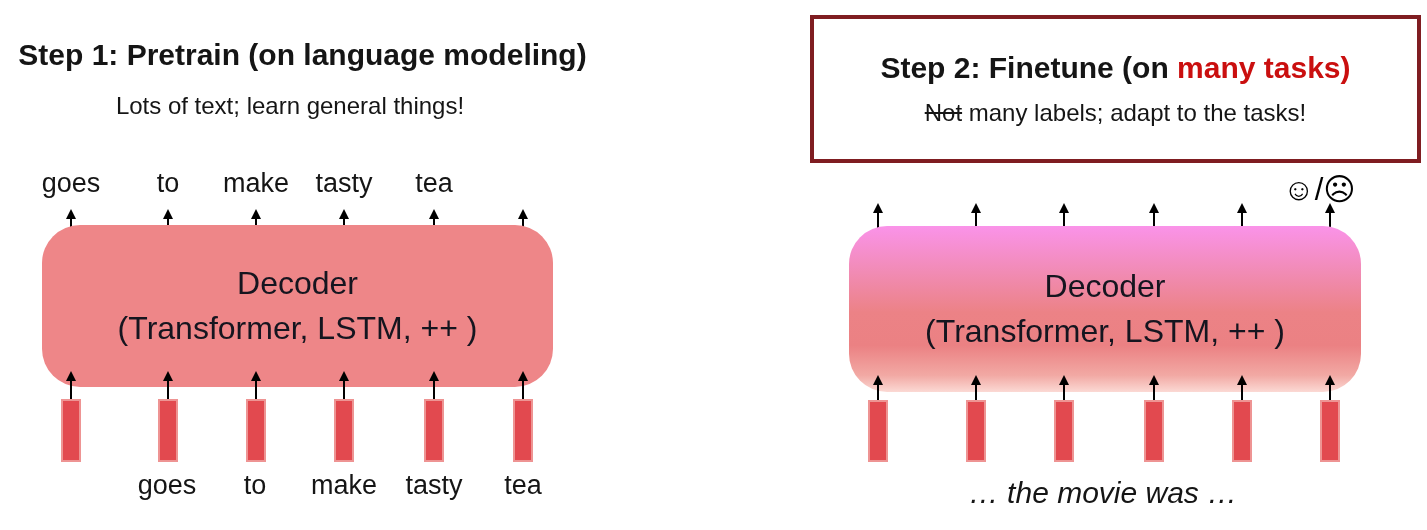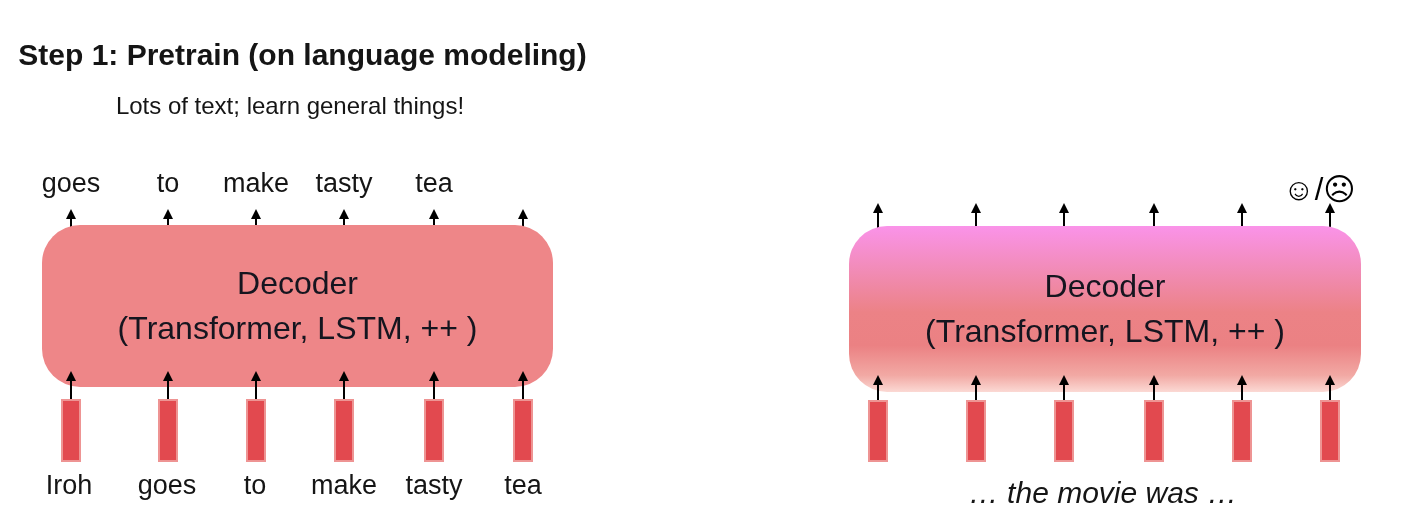--- a/index.html
+++ b/index.html
@@ -101,30 +101,37 @@
     <div class="abs arrow" style="left:433px;top:380px;height:19px;"></div>
     <div class="abs arrow" style="left:522px;top:380px;height:19px;"></div>
 
     <div class="abs bar" style="left:61px;top:399px;height:63px;"></div>
     <div class="abs bar" style="left:158px;top:399px;height:63px;"></div>
     <div class="abs bar" style="left:246px;top:399px;height:63px;"></div>
     <div class="abs bar" style="left:334px;top:399px;height:63px;"></div>
     <div class="abs bar" style="left:424px;top:399px;height:63px;"></div>
     <div class="abs bar" style="left:513px;top:399px;height:63px;"></div>
 
-    <div class="abs word" style="left:14px;top:470px;">Iroh</div>
     <div class="abs word" style="left:112px;top:470px;">goes</div>
     <div class="abs word" style="left:200px;top:470px;">to</div>
     <div class="abs word" style="left:289px;top:470px;">make</div>
     <div class="abs word" style="left:379px;top:470px;">tasty</div>
     <div class="abs word" style="left:468px;top:470px;">tea</div>
   </div>
 
   <div class="abs" style="left:620px;top:0;width:807px;height:530px;">
 
+    <div class="abs step2-box" style="left:190px;top:15px;">
+      <div class="step-title">
+        <span>Step 2: Finetune (on </span><span class="red-text">many tasks)</span>
+      </div>
+      <div class="step-sub">
+        <span class="strike">Not</span><span> many labels; adapt to the tasks!</span>
+      </div>
+    </div>
 
     <div class="abs emoticons" style="left:663px;top:174px;">☺/☹</div>
 
     <div class="abs arrow" style="left:257px;top:212px;height:17px;"></div>
     <div class="abs arrow" style="left:355px;top:212px;height:17px;"></div>
     <div class="abs arrow" style="left:443px;top:212px;height:17px;"></div>
     <div class="abs arrow" style="left:533px;top:212px;height:17px;"></div>
     <div class="abs arrow" style="left:621px;top:212px;height:17px;"></div>
     <div class="abs arrow" style="left:709px;top:212px;height:17px;"></div>
 

